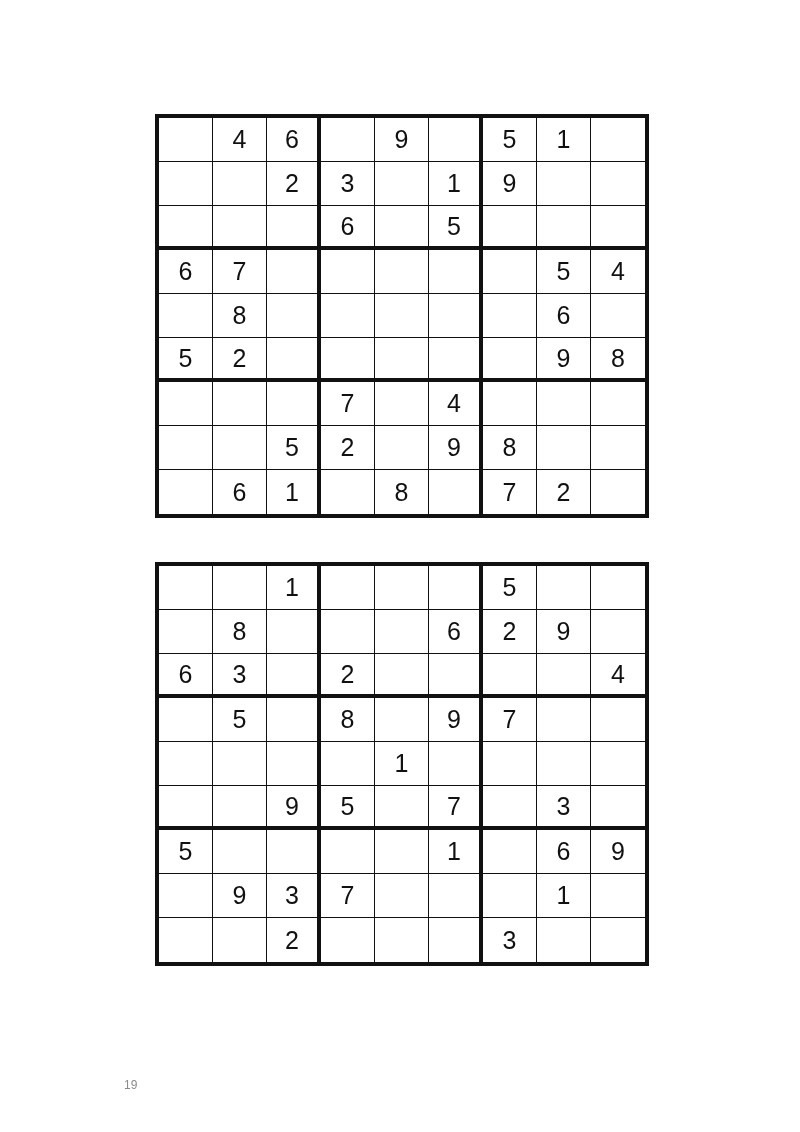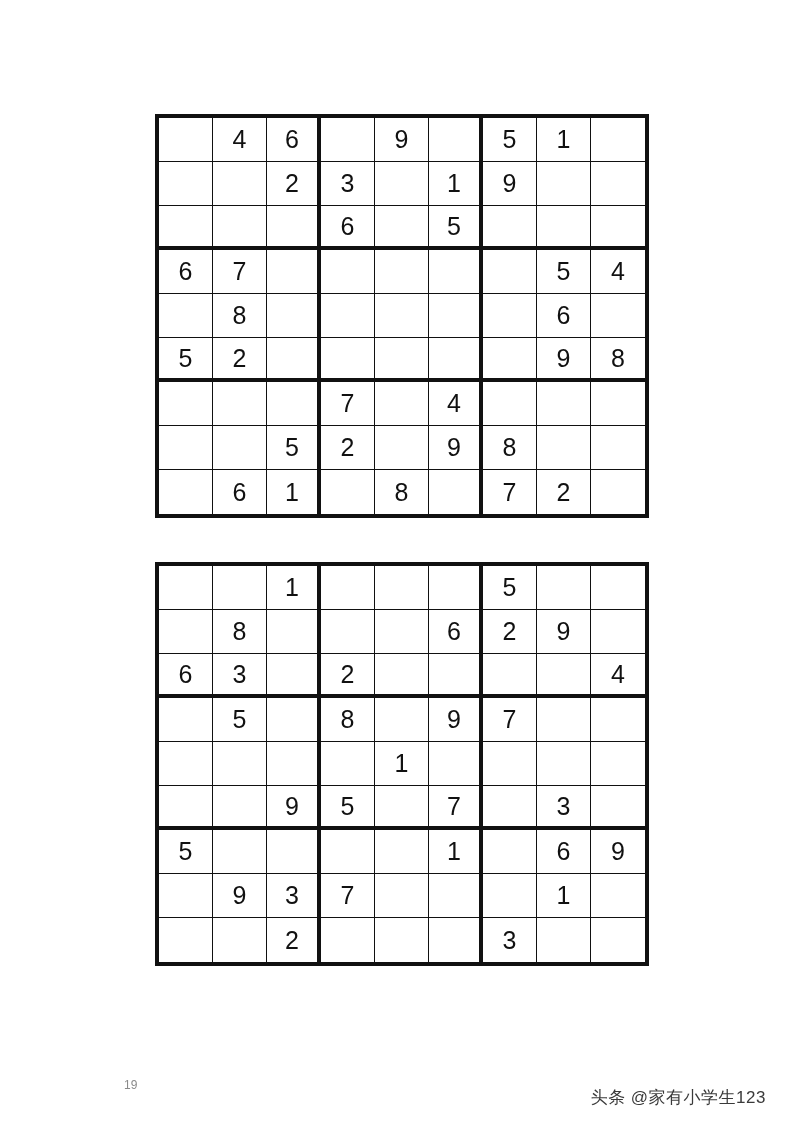--- a/index.html
+++ b/index.html
@@ -243,15 +243,14 @@
         <div class="cell row-last"></div>
         <div class="cell row-last"></div>
         <div class="cell col-right-thick row-last"></div>
         <div class="cell row-last">3</div>
         <div class="cell row-last"></div>
         <div class="cell col-last row-last"></div>
       </div>
   </div>
 
   <div class="page-number">19</div>
-  <div class="watermark">头条 @家有小学生123</div>
 
 </div>
 
 </body></html>

